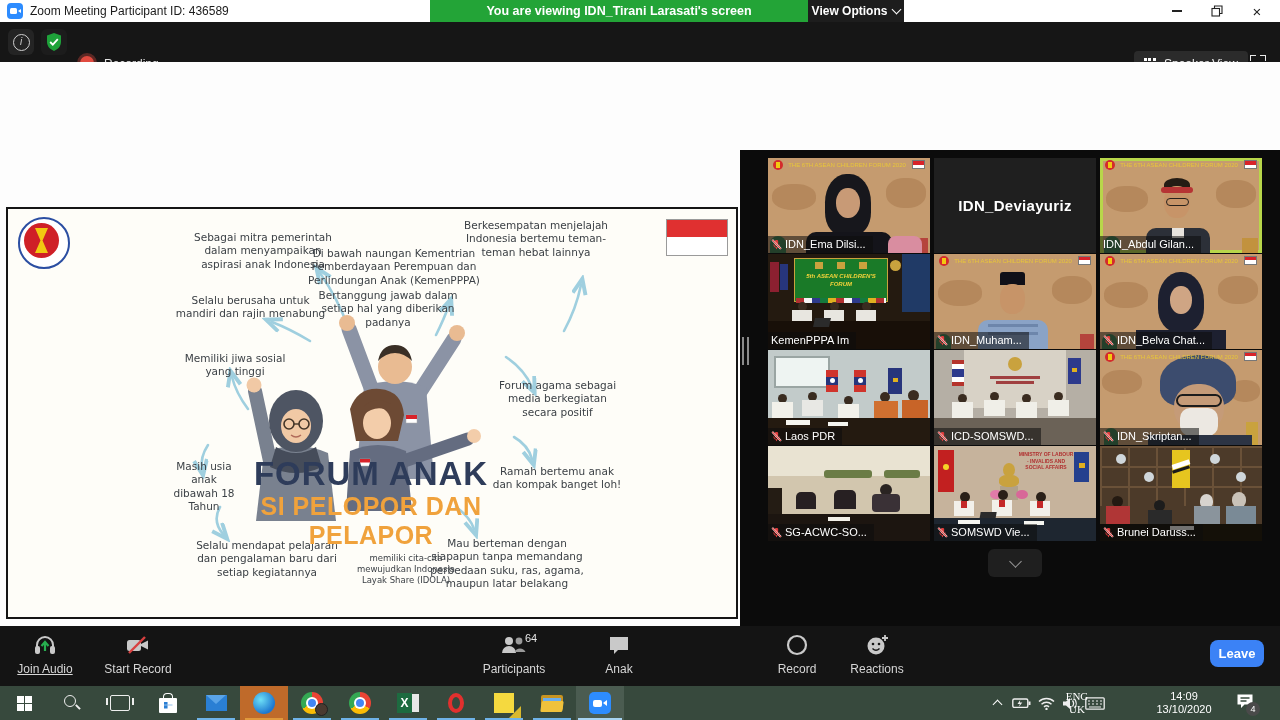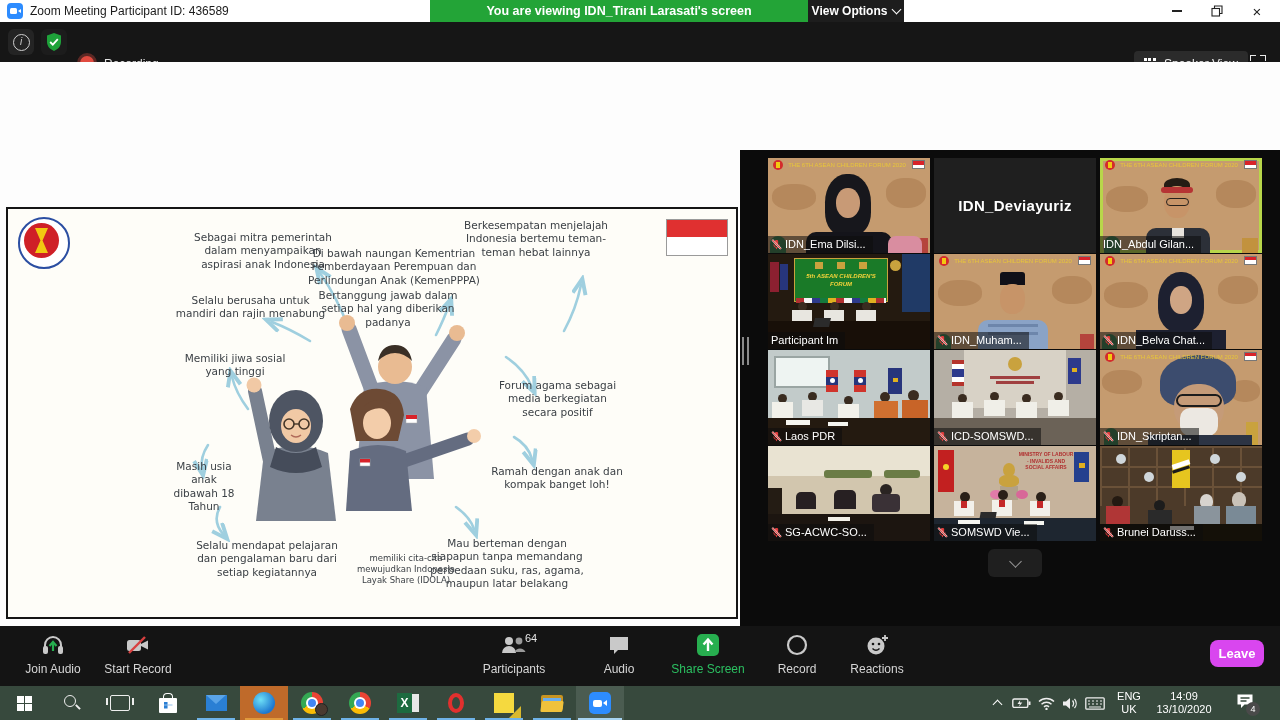--- a/index.html
+++ b/index.html
@@ -69,21 +69,21 @@
   .acf-txt { position:absolute; left:0; right:0; top:14px; font-size:6px; font-weight:bold; color:#f2d23a; text-align:center; line-height:1.3; }
   .molisa-txt { position:absolute; left:84px; top:5px; width:56px; font-size:5px; font-weight:bold; color:#b03030; text-align:center; line-height:1.3; z-index:3; }
 
   
   .toolbar { position:absolute; left:0; top:626px; width:1280px; height:60px; background:#141414; }
   .tb-item { position:absolute; top:5px; text-align:center; color:#d6d6d6; font-size:12px; }
   .tb-ico { height:28px; display:flex; align-items:center; justify-content:center; position:relative; }
   .tb-label { margin-top:3px; }
   .tb-label.green { color:#2bc061; }
   .pcount { position:absolute; left:56px; top:1px; color:#e6e6e6; font-size:11px; }
-  .leave-btn { position:absolute; left:1210px; top:14px; width:54px; height:27px; background:#d946ef; color:#fff; border-radius:8px; font-size:13px; font-weight:bold; text-align:center; line-height:27px; }
+  .leave-btn { position:absolute; left:1210px; top:14px; width:54px; height:27px; background:#3b82f6; color:#fff; border-radius:8px; font-size:13px; font-weight:bold; text-align:center; line-height:27px; }
 
   
   .taskbar { position:absolute; left:0; top:686px; width:1280px; height:34px; background:#37493d; }
   .slot { position:absolute; top:0; width:48px; height:34px; display:flex; align-items:center; justify-content:center; }
   .slot.run::after { content:''; position:absolute; left:5px; right:5px; bottom:0; height:2.5px; background:#6fb3e8; }
   .slot.edge-slot { background:#bf6a2a; }
   .slot.edge-slot::after { background:#e0993c; }
   .slot.zoom-slot { background:#4b5c51; }
   .slot.zoom-slot::after { background:#a8d4f2; left:2px; right:2px; }
   .win-logo { width:15px; height:15px; display:grid; grid-template-columns:7px 7px; grid-template-rows:7px 7px; gap:1px; }
@@ -237,25 +237,29 @@
       </svg>
 
       <div class="note" style="left:185px;top:22px;width:140px;">Sebagai mitra pemerintah dalam menyampaikan aspirasi anak Indonesia</div>
       <div class="note" style="left:448px;top:10px;width:160px;">Berkesempatan menjelajah Indonesia bertemu teman-teman hebat lainnya</div>
       <div class="note" style="left:300px;top:38px;width:172px;">Di bawah naungan Kementrian Pemberdayaan Perempuan dan Perlindungan Anak (KemenPPPA)</div>
       <div class="note" style="left:305px;top:80px;width:150px;">Bertanggung jawab dalam setiap hal yang diberikan padanya</div>
       <div class="note" style="left:165px;top:85px;width:155px;">Selalu berusaha untuk mandiri dan rajin menabung</div>
       <div class="note" style="left:172px;top:143px;width:110px;">Memiliki jiwa sosial yang tinggi</div>
       <div class="note" style="left:487px;top:170px;width:125px;">Forum agama sebagai media berkegiatan secara positif</div>
       <div class="note" style="left:160px;top:251px;width:72px;">Masih usia anak dibawah 18 Tahun</div>
-      <div class="note" style="left:483px;top:256px;width:132px;">Ramah dengan anak dan kompak banget loh!</div>
+      <div class="note" style="left:483px;top:256px;width:132px;">Ramah bertemu anak dan kompak banget loh!</div>
       <div class="note" style="left:178px;top:330px;width:162px;">Selalu mendapat pelajaran dan pengalaman baru dari setiap kegiatannya</div>
       <div class="note small" style="left:338px;top:344px;width:120px;">memiliki cita-cita mewujudkan Indonesia Layak Share (IDOLA)</div>
       <div class="note" style="left:420px;top:328px;width:158px;">Mau berteman dengan siapapun tanpa memandang perbedaan suku, ras, agama, maupun latar belakang</div>
 
+      <div class="heading">
+        <div class="h1">FORUM ANAK</div>
+        <div class="h2">SI PELOPOR DAN PELAPOR</div>
+      </div>
     </div>
   </div>
 
   <div class="strip"></div>
   <div class="strip-handle">
       <b></b>
       <b></b>
     </div>
 
   <div class="tile sc-idn" style="left:768px;top:158px;">
@@ -323,21 +327,21 @@
     <i style="left:28px;top:44px;width:90px;height:5px;background:repeating-linear-gradient(90deg,#b03030 0 8px,#f5f5f5 8px 16px,#2d3a8c 16px 24px,#147a3c 24px 32px,#e0b020 32px 40px)"></i>
     <i style="left:30px;top:48px;width:9px;height:9px;background:#3a2c20;border-radius:50%"></i>
     <i style="left:24px;top:56px;width:20px;height:12px;background:#e8e6e0"></i>
     <i style="left:62px;top:48px;width:9px;height:9px;background:#3a2c20;border-radius:50%"></i>
     <i style="left:56px;top:56px;width:20px;height:12px;background:#e8e6e0"></i>
     <i style="left:94px;top:48px;width:9px;height:9px;background:#3a2c20;border-radius:50%"></i>
     <i style="left:88px;top:56px;width:20px;height:12px;background:#e8e6e0"></i>
     <i style="left:0;top:67px;width:162px;height:28px;background:#180f08"></i>
     <i style="left:46px;top:64px;width:16px;height:9px;background:#2b2b2b;transform:skewX(-12deg)"></i>
     <div class="vlabel">
-      <span>Participant Im</span>
+      <span>KemenPPPA Im</span>
     </div>
   </div>
 
   <div class="tile sc-idn" style="left:934px;top:254px;">
     <i style="left:4px;top:26px;width:44px;height:26px;background:#b5885c;border-radius:45%"></i>
     <i style="left:118px;top:22px;width:40px;height:28px;background:#b5885c;border-radius:45%"></i>
     <i style="left:2px;top:80px;width:15px;height:15px;background:#3f7d4e;border-radius:8px 8px 0 0"></i>
     <i style="left:146px;top:80px;width:14px;height:15px;background:#b5443c"></i>
     <i style="left:66px;top:18px;width:25px;height:13px;background:#101018;border-radius:3px 3px 0 0"></i>
     <i style="left:66px;top:30px;width:25px;height:30px;background:#c79468;border-radius:45%"></i>
@@ -562,21 +566,21 @@
         </svg>
       <span>Brunei Daruss...</span>
     </div>
   </div>
 
   <div class="grid-collapse">
     <span class="chev down" style="width:8px;height:8px;"></span>
   </div>
 
   <div class="toolbar">
-    <div class="tb-item" style="left:8px;width:90px;">
+    <div class="tb-item" style="left:0;width:90px;text-decoration:underline;">
       <div class="tb-ico">
         <svg width="26" height="26" viewBox="0 0 26 26">
           <path d="M5 16 v-3 a8 8 0 0 1 16 0 v3" fill="none" stroke="#c9c9c9" stroke-width="2"></path>
           <rect x="3" y="14" width="5" height="8" rx="2" fill="#c9c9c9"></rect>
           <rect x="18" y="14" width="5" height="8" rx="2" fill="#c9c9c9"></rect>
           <path d="M13 19 V11" stroke="#27ae4f" stroke-width="2.2"></path>
           <path d="M9.5 14 L13 10 L16.5 14" fill="none" stroke="#27ae4f" stroke-width="2.2"></path>
         </svg>
       </div>
       <div class="tb-label">Join Audio</div>
@@ -605,33 +609,23 @@
       </div>
       <div class="tb-label">Participants</div>
     </div>
 
     <div class="tb-item" style="left:584px;width:70px;">
       <div class="tb-ico">
         <svg width="24" height="24" viewBox="0 0 24 24">
           <path d="M3 4 h18 v13 h-10 l-4 4 v-4 h-4 z" fill="#c9c9c9"></path>
         </svg>
       </div>
-      <div class="tb-label">Audio</div>
-    </div>
-
-    <div class="tb-item" style="left:663px;width:90px;">
-      <div class="tb-ico">
-        <svg width="26" height="26" viewBox="0 0 26 26">
-          <rect x="2" y="2" width="22" height="22" rx="5" fill="#27ae4f"></rect>
-          <path d="M13 19 V9" stroke="#fff" stroke-width="2.4"></path>
-          <path d="M8.5 12.5 L13 7.5 L17.5 12.5" fill="none" stroke="#fff" stroke-width="2.4"></path>
-        </svg>
-      </div>
-      <div class="tb-label green">Share Screen</div>
-    </div>
+      <div class="tb-label">Anak</div>
+    </div>
+
 
     <div class="tb-item" style="left:752px;width:90px;">
       <div class="tb-ico">
         <svg width="24" height="24" viewBox="0 0 24 24">
           <circle cx="12" cy="12" r="9" fill="none" stroke="#c9c9c9" stroke-width="2.2"></circle>
         </svg>
       </div>
       <div class="tb-label">Record</div>
     </div>
 
@@ -726,21 +720,21 @@
           <path d="M1 4.5 h3 l4 -3.5 v11 l-4 -3.5 h-3 z" fill="#eee"></path>
           <path d="M10.5 3.5 a5 5 0 0 1 0 6 M12.5 1.8 a7.5 7.5 0 0 1 0 9.4" fill="none" stroke="#eee" stroke-width="1.3"></path>
         </svg>
     </div>
     <div class="tray" style="left:1082px;width:26px;">
       <svg width="20" height="13" viewBox="0 0 20 13">
           <rect x="0.8" y="0.8" width="18.4" height="11.4" rx="1" fill="none" stroke="#eee" stroke-width="1.3"></rect>
           <path d="M3 4 h2 M7 4 h2 M11 4 h2 M15 4 h2 M3 7 h2 M7 7 h2 M11 7 h2 M15 7 h2 M4 10 h12" stroke="#eee" stroke-width="1.2"></path>
         </svg>
     </div>
-    <div class="tray" style="left:1110px;width:38px;">
+    <div class="tray" style="left:1058px;width:38px;font-family:Liberation Serif, serif;">
       <div class="tray-text">
           <div>ENG</div>
           <div>UK</div>
         </div>
     </div>
     <div class="tray" style="left:1148px;width:72px;">
       <div class="tray-text">
           <div>14:09</div>
           <div>13/10/2020</div>
         </div>

